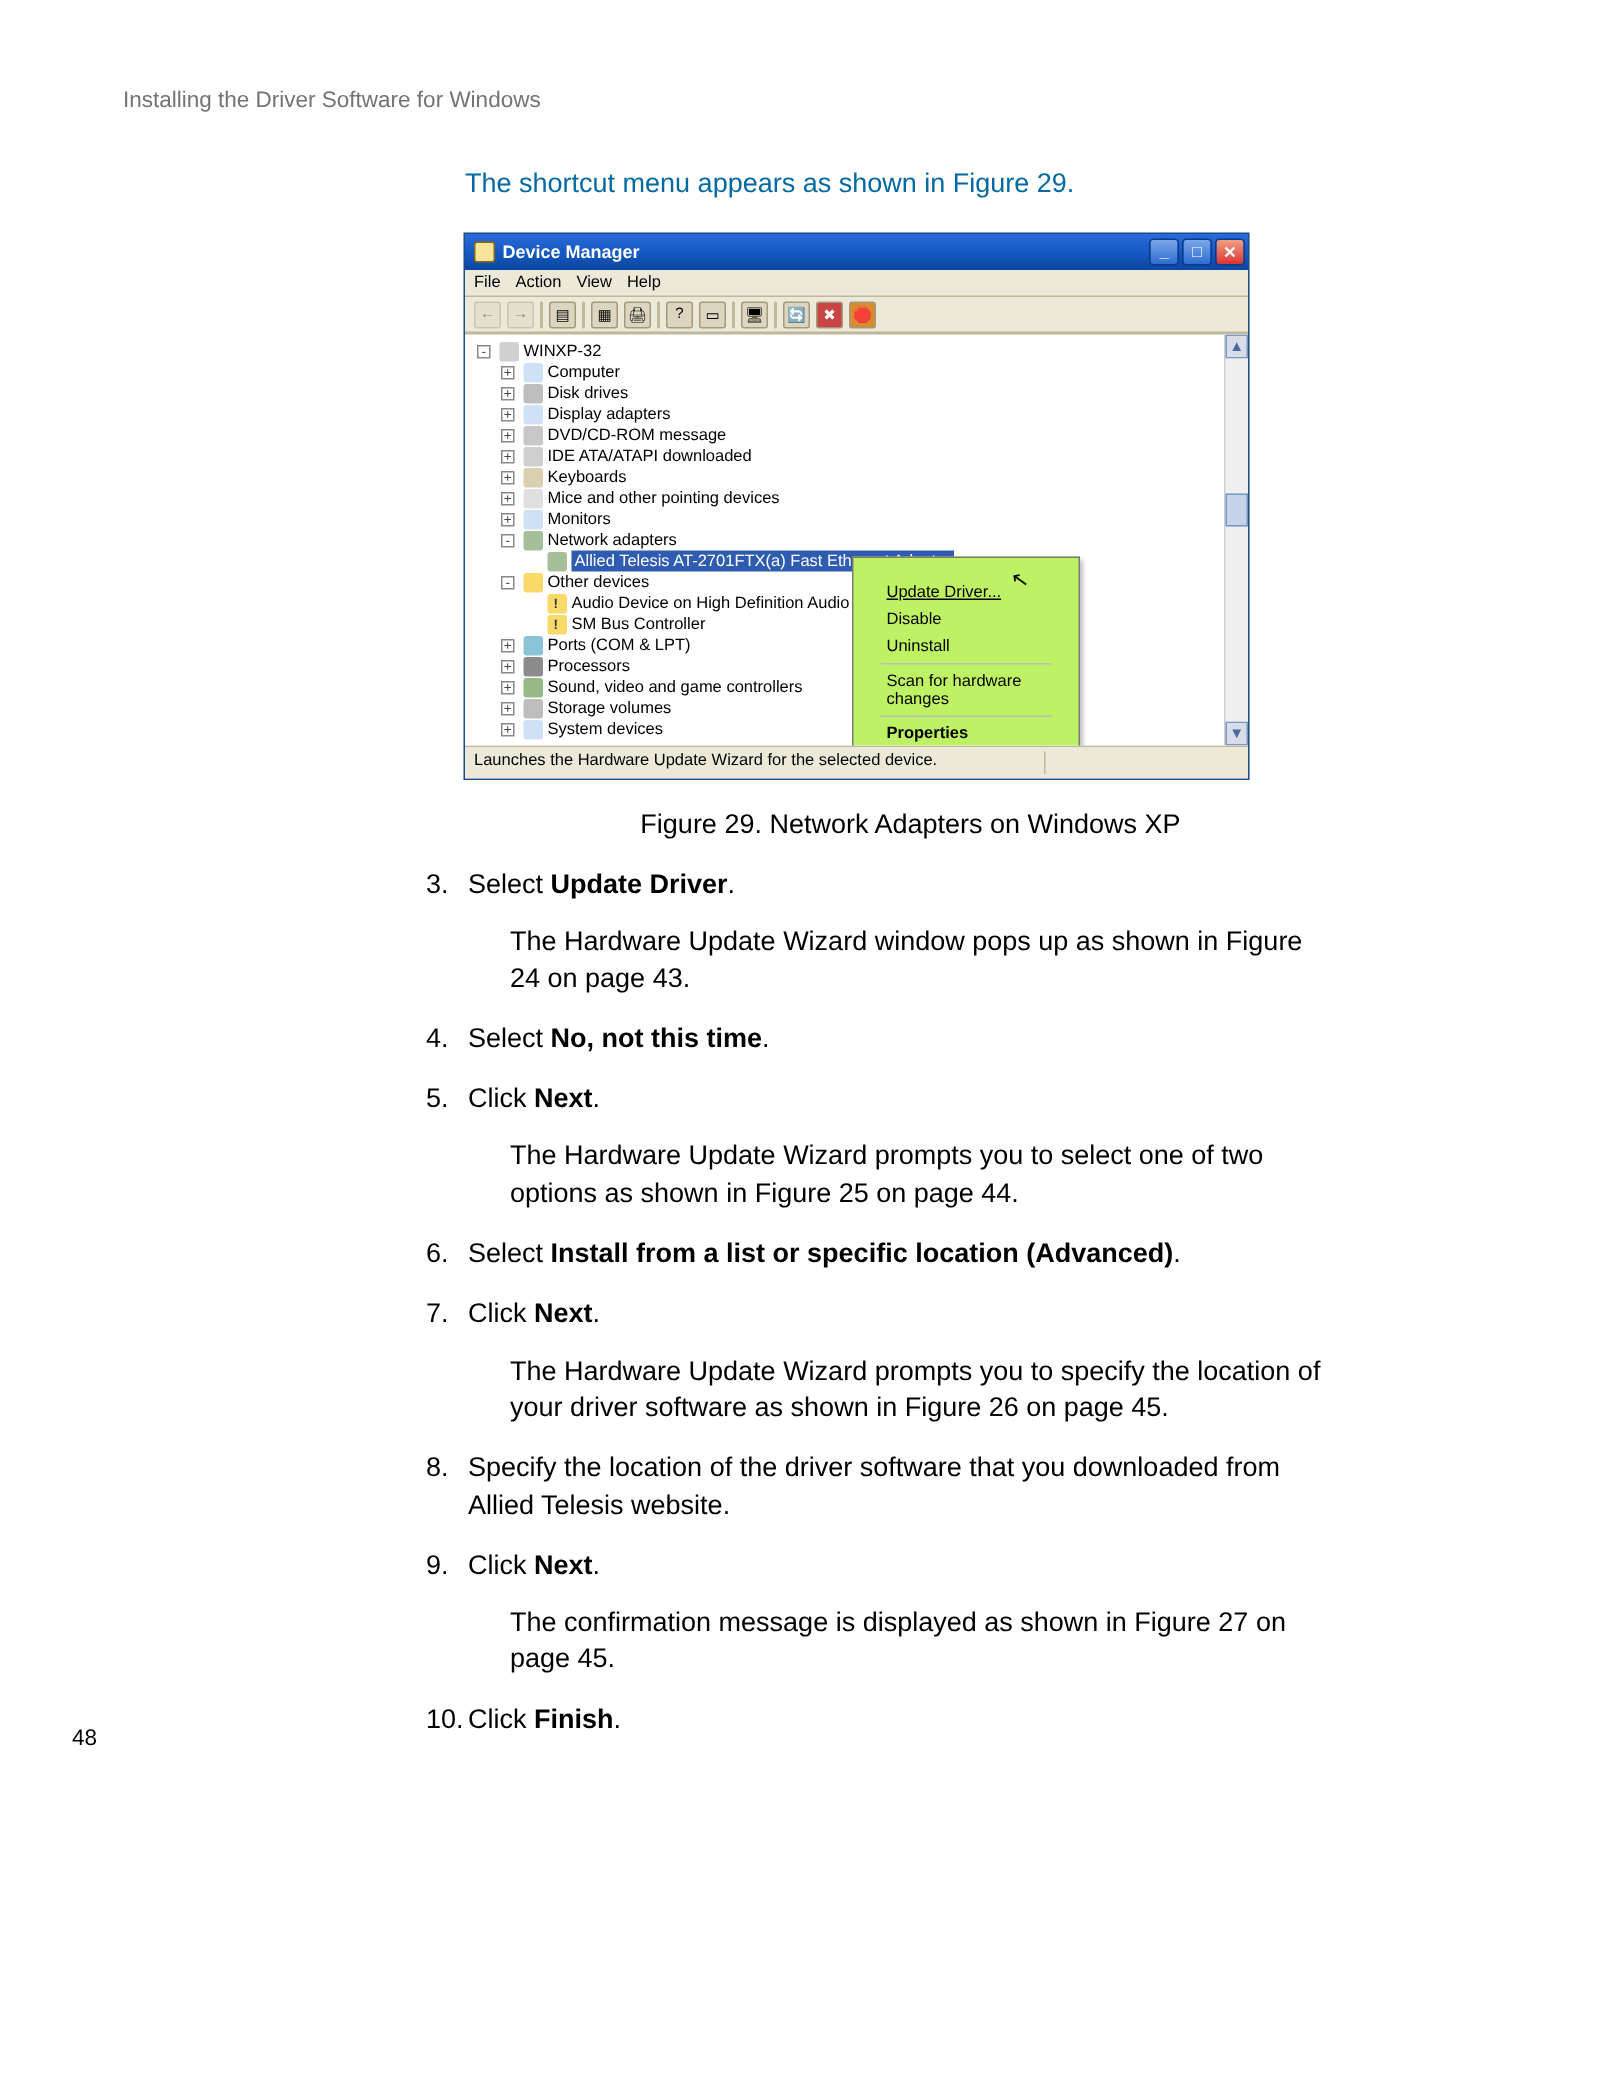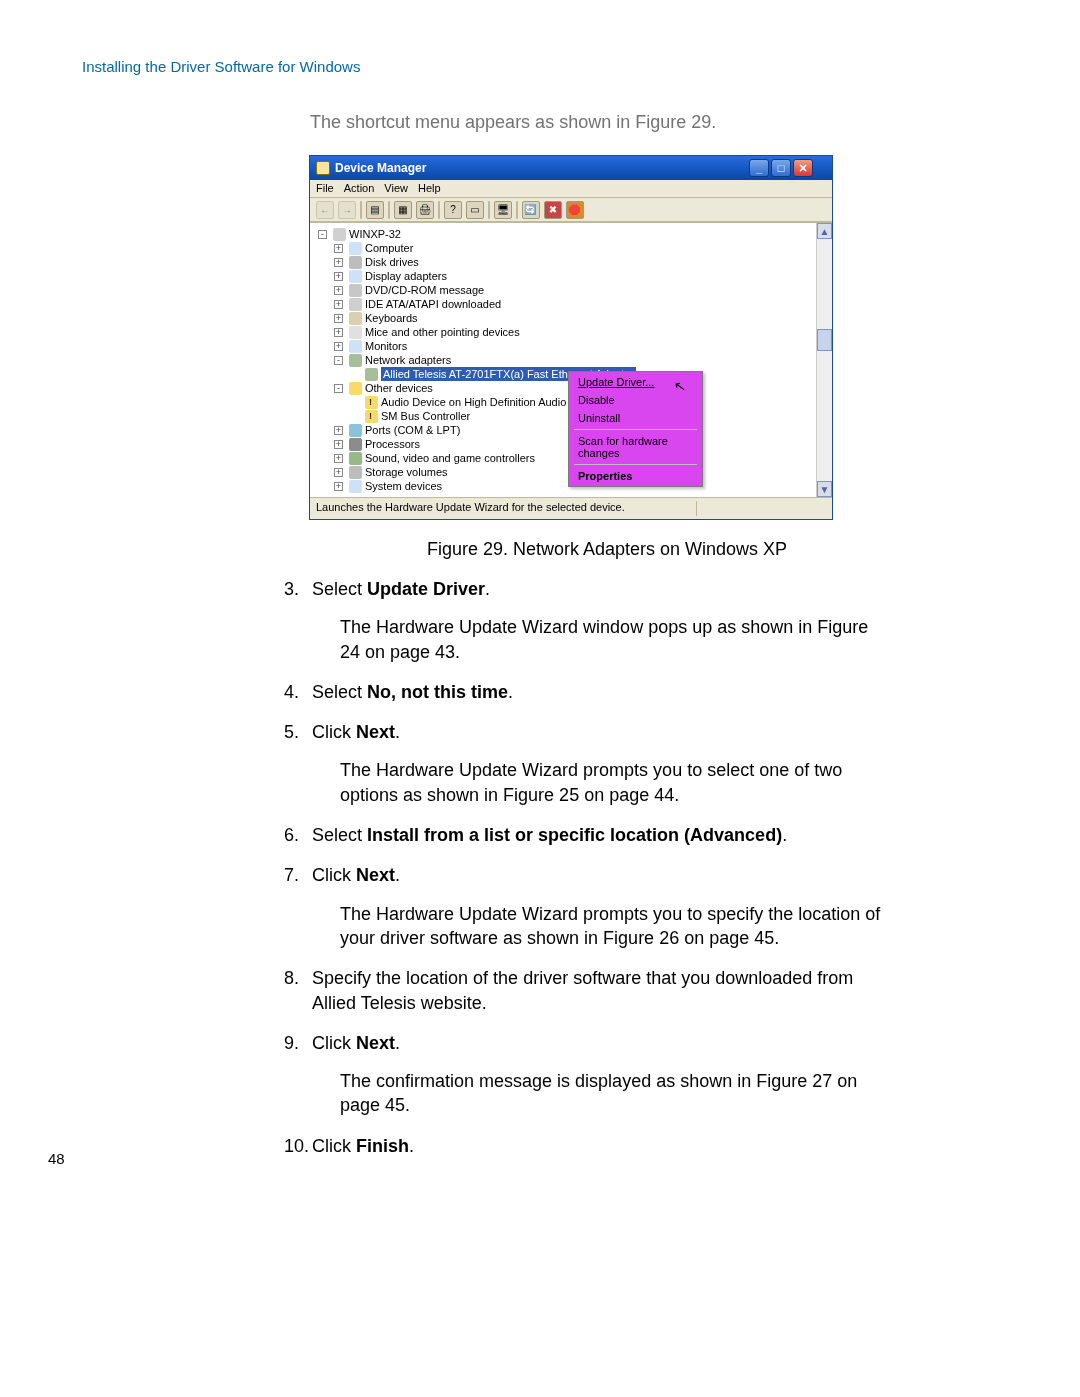--- a/index.html
+++ b/index.html
@@ -10,28 +10,28 @@
     width: 1080px;
     min-height: 1397px;
     position: relative;
     color: #000;
   }
   .page-header {
     position: absolute;
     top: 58px;
     left: 82px;
     font-size: 15px;
-    color: #0369a1;
+    color: #737373;
   }
   .intro-text {
     position: absolute;
     top: 112px;
     left: 310px;
     font-size: 18px;
-    color: #737373;
+    color: #0369a1;
   }
   .page-number {
     position: absolute;
     top: 1150px;
     left: 48px;
     font-size: 15px;
   }
 
   
   .dm-window {
@@ -45,21 +45,21 @@
     font-size: 11px;
     background: #ece9d8;
     overflow: hidden;
   }
   .dm-titlebar {
     height: 24px;
     background: linear-gradient(#2a6bd9 0%, #1559c3 50%, #0b47a1 100%);
     color: #fff;
     display: flex;
     align-items: center;
-    padding: 0 19px 0 6px;
+    padding: 0 2px 0 6px;
     font-weight: bold;
     font-size: 12px;
   }
   .dm-titlebar .title-icon {
     width: 14px; height: 14px;
     background: #f8e49a;
     margin-right: 5px;
     border: 1px solid #8a6d00;
     border-radius: 2px;
   }
@@ -155,25 +155,25 @@
   .ico-stor  { background:#bdbdbd; }
   .ico-sys   { background:#cfe1f7; }
   .selected {
     background:#2f5cb0; color:#fff; padding:0 2px;
   }
 
   .context-menu {
     position:absolute;
     left:258px;
     top:148px;
-    width:135px;
-    background:#d946ef;
+    width:152px;
+    background:#bef264;
     border:1px solid #7a7a7a;
     font-size:11px;
-    padding:1px;
+    padding:14px;
     box-shadow: 2px 2px 3px rgba(0,0,0,.25);
   }
   .cm-item { padding:3px 8px; cursor:default; }
   .cm-sep { height:1px; background:#bbb; margin:2px 4px; }
   .cm-item.bold { font-weight:bold; }
   .cursor-ptr {
     position:absolute;
     left:364px; top:155px;
     font-size:14px; color:#000;
     transform: rotate(-10deg);

